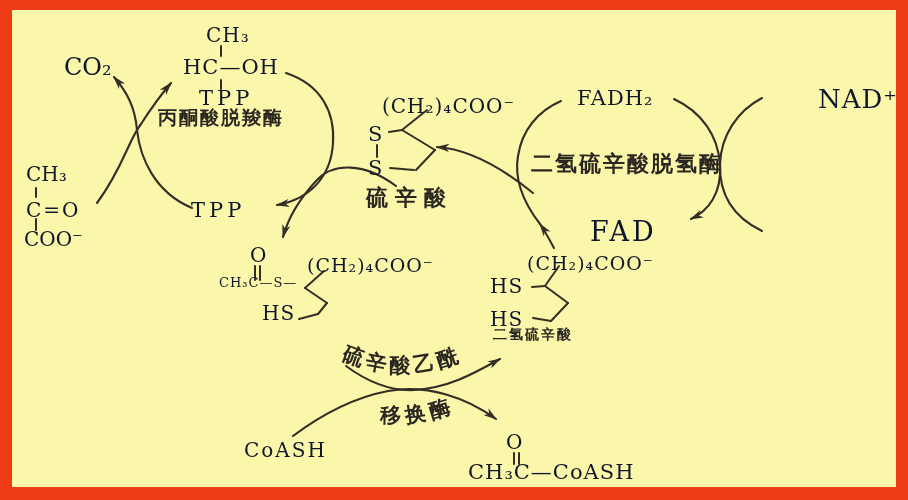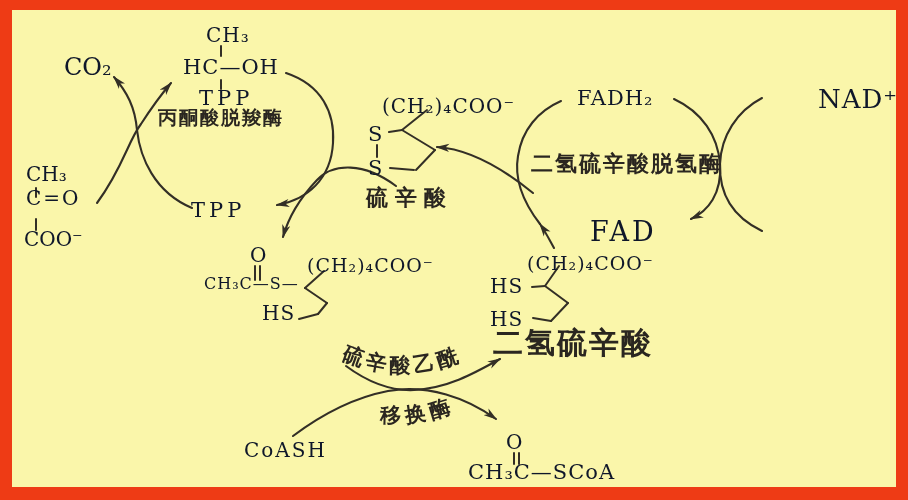--- a/index.html
+++ b/index.html
@@ -94,41 +94,41 @@
 
   <div class="lbl f" style="left:64px;top:55px;font-size:24px;">CO₂</div>
 
   <div class="lbl f" style="left:206px;top:25px;font-size:20px;letter-spacing:1px;">CH₃</div>
   <div class="lbl f" style="left:183px;top:56px;font-size:21px;letter-spacing:1px;">HC—OH</div>
   <div class="lbl f" style="left:199px;top:87px;font-size:21px;letter-spacing:4px;">TPP</div>
 
   <div class="lbl cjk" style="left:158px;top:108px;font-size:19px;letter-spacing:2px;">丙酮酸脱羧酶</div>
 
   <div class="lbl f" style="left:26px;top:164px;font-size:20px;">CH₃</div>
-  <div class="lbl f" style="left:26px;top:188px;font-size:20px;letter-spacing:2px;">C=O</div>
+  <div class="lbl f" style="left:26px;top:200px;font-size:20px;letter-spacing:2px;">C=O</div>
   <div class="lbl f" style="left:24px;top:229px;font-size:20px;">COO⁻</div>
 
   <div class="lbl f" style="left:191px;top:199px;font-size:21px;letter-spacing:4px;">TPP</div>
 
   <div class="lbl f" style="left:382px;top:96px;font-size:20px;letter-spacing:1px;">(CH₂)₄COO⁻</div>
   <div class="lbl f" style="left:368px;top:123px;font-size:21px;">S</div>
   <div class="lbl f" style="left:368px;top:157px;font-size:21px;">S</div>
   <div class="lbl cjk" style="left:366px;top:186px;font-size:22px;letter-spacing:7px;">硫辛酸</div>
 
   <div class="lbl f" style="left:577px;top:87px;font-size:21px;letter-spacing:1px;">FADH₂</div>
   <div class="lbl cjk" style="left:531px;top:152px;font-size:22px;letter-spacing:2px;">二氢硫辛酸脱氢酶</div>
   <div class="lbl f" style="left:590px;top:218px;font-size:27px;letter-spacing:3px;">FAD</div>
   <div class="lbl f" style="left:794px;top:86px;font-size:26px;letter-spacing:1px;margin-left:24px;">NAD⁺</div>
 
   <div class="lbl f" style="left:250px;top:245px;font-size:20px;">O</div>
-  <div class="lbl f" style="left:204px;top:276px;font-size:16px;letter-spacing:1px;">CH₃C—S—</div>
+  <div class="lbl f" style="left:219px;top:276px;font-size:13px;letter-spacing:1px;">CH₃C—S—</div>
   <div class="lbl f" style="left:307px;top:256px;font-size:19px;letter-spacing:1px;">(CH₂)₄COO⁻</div>
   <div class="lbl f" style="left:262px;top:303px;font-size:20px;letter-spacing:1px;">HS</div>
 
   <div class="lbl f" style="left:527px;top:254px;font-size:19px;letter-spacing:1px;">(CH₂)₄COO⁻</div>
   <div class="lbl f" style="left:490px;top:276px;font-size:20px;letter-spacing:1px;">HS</div>
   <div class="lbl f" style="left:490px;top:309px;font-size:20px;letter-spacing:1px;">HS</div>
-  <div class="lbl cjk" style="left:493px;top:327px;font-size:30px;letter-spacing:2px;">二氢硫辛酸</div>
+  <div class="lbl cjk" style="left:493px;top:327px;font-size:14px;letter-spacing:2px;">二氢硫辛酸</div>
 
   <div class="lbl f" style="left:244px;top:440px;font-size:20px;letter-spacing:2px;">CoASH</div>
   <div class="lbl f" style="left:506px;top:432px;font-size:20px;">O</div>
-  <div class="lbl f" style="left:468px;top:461px;font-size:21px;letter-spacing:1px;">CH₃C—SCoA</div>
+  <div class="lbl f" style="left:468px;top:461px;font-size:21px;letter-spacing:1px;">CH₃C—CoASH</div>
 </div>
 
 </body></html>

